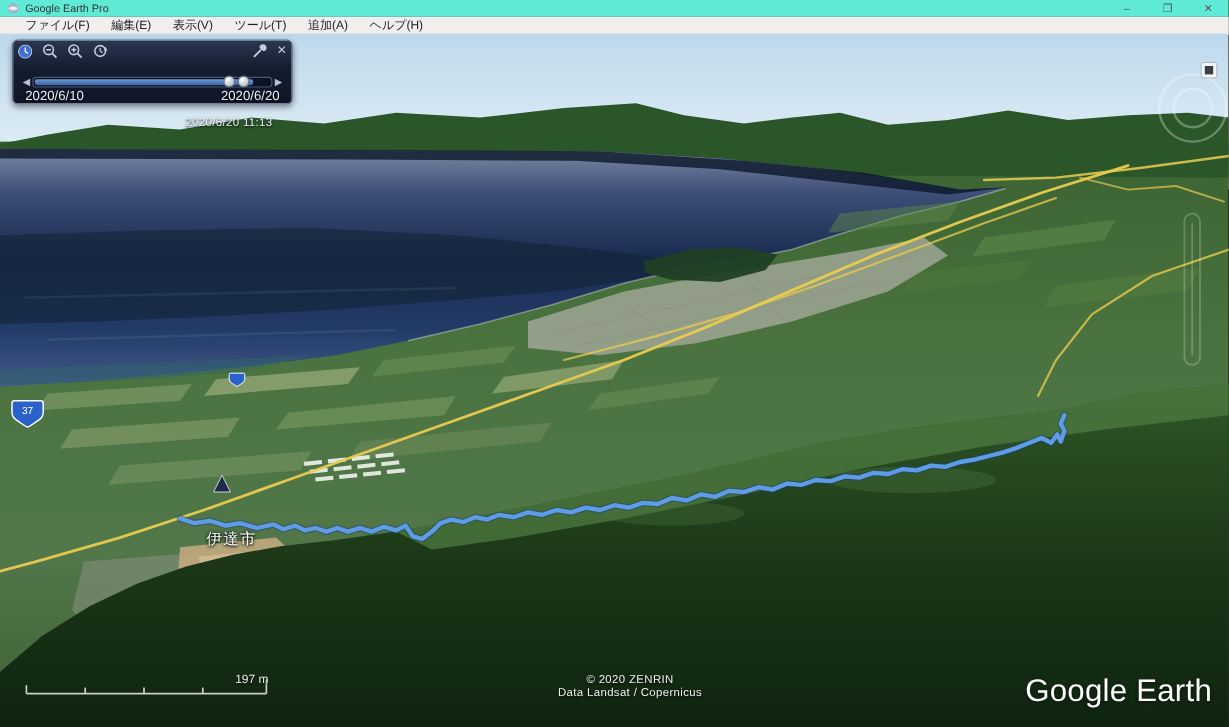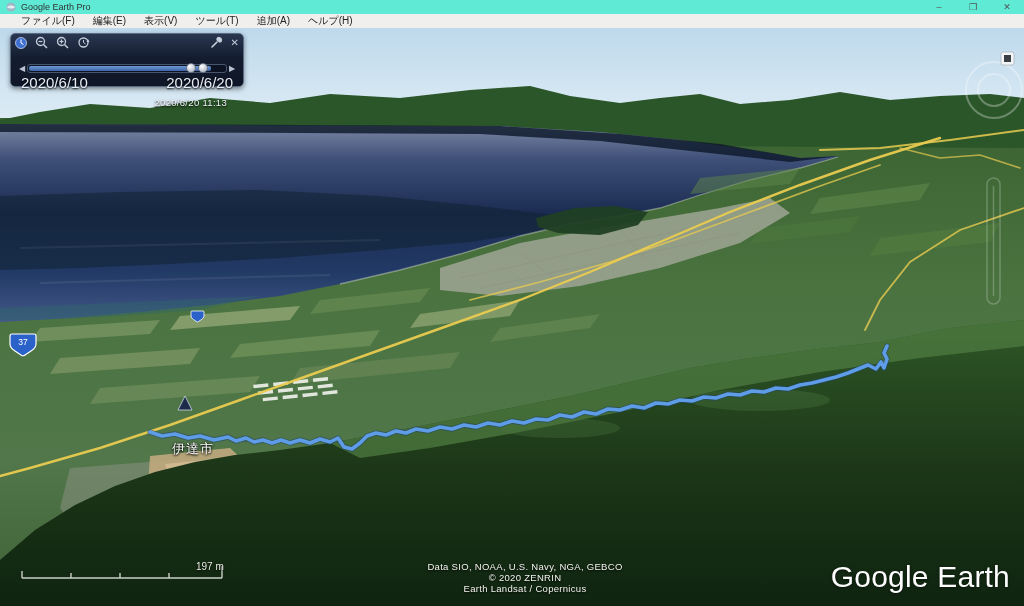--- a/index.html
+++ b/index.html
@@ -28,29 +28,29 @@
   .tp-slider{position:absolute;left:6px;right:6px;top:28px;height:12px;display:flex;align-items:center;}
   .tp-arrow{font-size:8px;color:#b9c2d0;width:10px;text-align:center;}
   .tp-track{position:relative;flex:1;height:7px;background:#0c1322;border:1px solid #46566e;
       border-radius:3px;overflow:visible;}
   .tp-fill{position:absolute;left:1px;top:1px;bottom:1px;width:92%;
       background:linear-gradient(#6f9ad4,#3b64a8);border-radius:2px;}
   .tp-handle{position:absolute;top:-2px;width:10px;height:10px;border-radius:50%;
       background:radial-gradient(circle at 35% 30%,#ffffff,#b9c2cd 70%,#8d99a6);
       border:1px solid #6b7685;box-sizing:border-box;}
   .tp-dates{position:absolute;left:10px;right:10px;top:40px;display:flex;justify-content:space-between;
-      font-size:15px;color:#e8edf5;text-shadow:0 1px 2px #000;}
+      font-size:11px;color:#e8edf5;text-shadow:0 1px 2px #000;}
   .tp-icon{display:block;}
   
   .scale-label{position:absolute;left:196px;top:561px;font-size:10px;color:#e8eae4;
       text-shadow:0 1px 2px rgba(0,0,0,.8);}
   .attribution{position:absolute;left:395px;top:561px;width:260px;text-align:center;
       font-size:9.5px;line-height:11px;color:#f2f2ee;text-shadow:0 1px 2px rgba(0,0,0,.8);
       letter-spacing:.3px;}
-  .ge-logo{position:absolute;right:14px;top:560px;font-size:30px;color:#fdfdfd;
+  .ge-logo{position:absolute;right:14px;top:560px;font-size:26px;color:#fdfdfd;
       letter-spacing:.2px;text-shadow:0 1px 3px rgba(0,0,0,.5);font-weight:400;}
   .place-label{position:absolute;left:172px;top:440px;font-size:13px;font-weight:normal;color:#fff;
       text-shadow:0 1px 2px #000,0 0 3px #000;letter-spacing:1px;}
 </style>
 </head>
 <body>
 
 <div class="titlebar">
   <svg class="app-icon" viewBox="0 0 12 12">
     <circle cx="6" cy="6" r="5.5" fill="#9fb6c6"></circle>
@@ -255,17 +255,16 @@
   </div>
   <div class="tp-dates">
     <span>2020/6/10</span>
     <span>2020/6/20</span>
   </div>
 </div>
 
 <div class="place-label">伊達市</div>
 <div class="scale-label">197 m</div>
 <div class="attribution">
-  <div>Data SIO, NOAA, U.S. Navy, NGA, GEBCO</div>
   <div>© 2020 ZENRIN</div>
-  <div>Earth Landsat / Copernicus</div>
+  <div>Data Landsat / Copernicus</div>
 </div>
 <div class="ge-logo">Google Earth</div>
 
 </body></html>

